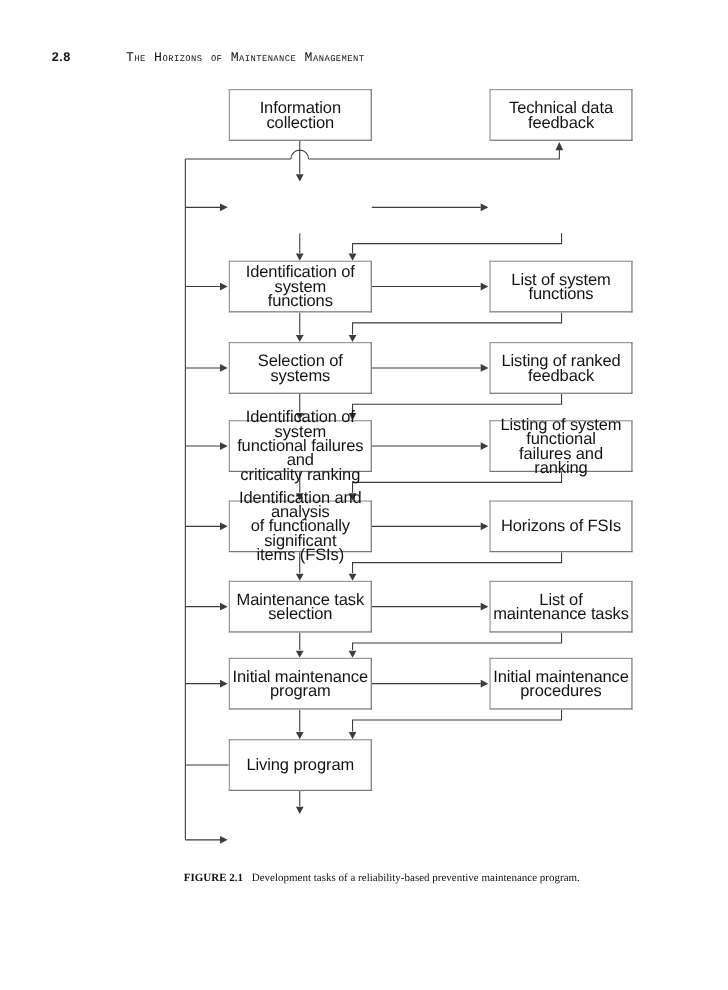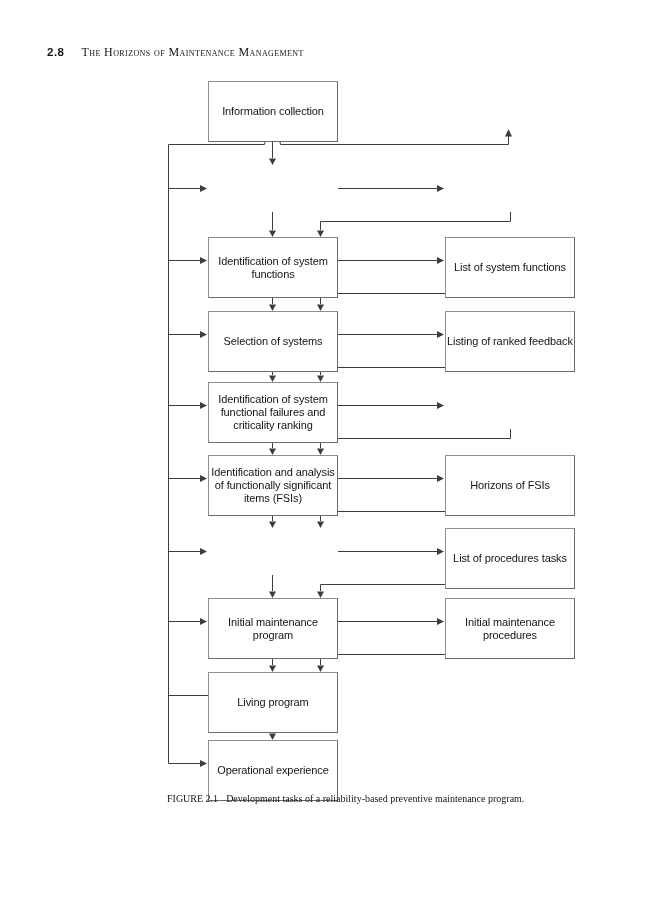--- a/index.html
+++ b/index.html
@@ -13,61 +13,61 @@
   .page{
     position:relative;
     width:662px;height:900px;
     background:var(--bg);
     overflow:hidden;
     font-family:"Liberation Sans",sans-serif;
     margin:0 auto;
   }
   .running-head{
     position:absolute;left:47px;top:45px;
-    display:flex;align-items:baseline;gap:17px;
+    display:flex;align-items:baseline;gap:6px;
     color:var(--text-color);
   }
   .sec-num{
     font-family:"Liberation Sans",sans-serif;
     font-weight:bold;font-size:11.5px;letter-spacing:.5px;
   }
   .sec-title{
-    font-family:Liberation Serif, serif;
+    font-family:Liberation Mono, monospace;
     font-variant:small-caps;
-    font-size:12px;letter-spacing:.4px;
+    font-size:12px;letter-spacing:.4px;margin-left:44px;
   }
   .connectors{
     position:absolute;left:0;top:0;
     color:var(--line-color);
   }
   .connectors path{stroke:currentColor;stroke-width:1;fill:none;}
   .connectors polygon{fill:currentColor;stroke:none;}
   .box{
     position:absolute;
     box-sizing:border-box;
-    width:130px;height:61px;
+    width:130px;height:47px;
     background:var(--bg);
     border:1px solid var(--border-color);
     border-right-color:var(--border-dark);
     border-bottom-color:var(--border-dark);
     display:flex;align-items:center;justify-content:center;
     text-align:center;
     white-space:pre-line;
-    font-size:11px;line-height:13px;
+    font-size:15px;line-height:13px;
     letter-spacing:-0.1px;
     color:var(--text-color);
     padding:2px 0;
   }
   .caption{
     position:absolute;left:167px;top:793px;
     font-family:"Liberation Serif",serif;
     font-size:10px;color:var(--text-color);
     white-space:nowrap;
   }
-  .fig-label{font-weight:normal;margin-right:8px;}
+  .fig-label{font-weight:bold;margin-right:8px;}
 </style>
 </head>
 <body>
 
 <div class="page">
 
   <header class="running-head">
     <span class="sec-num">2.8</span>
     <span class="sec-title">The Horizons of Maintenance Management</span>
   </header>
@@ -167,29 +167,34 @@
   <div class="box" style="left:208px;top:81px">Information collection</div>
   <div class="box" style="left:208px;top:237px">Identification of system
 functions</div>
   <div class="box" style="left:208px;top:311px">Selection of systems</div>
   <div class="box" style="left:208px;top:382px">Identification of system
 functional failures and
 criticality ranking</div>
   <div class="box" style="left:208px;top:455px">Identification and analysis
 of functionally significant
 items (FSIs)</div>
+  <div class="box" style="left:208px;top:528px">Maintenance task
+selection</div>
   <div class="box" style="left:208px;top:598px">Initial maintenance
 program</div>
   <div class="box" style="left:208px;top:672px">Living program</div>
-  <div class="box" style="left:208px;top:740px">Operational experience</div>
-
+
+  <div class="box" style="left:445px;top:81px">Technical data feedback</div>
   <div class="box" style="left:445px;top:237px">List of system functions</div>
   <div class="box" style="left:445px;top:311px">Listing of ranked feedback</div>
+  <div class="box" style="left:445px;top:382px">Listing of system
+functional
+failures and ranking</div>
   <div class="box" style="left:445px;top:455px">Horizons of FSIs</div>
-  <div class="box" style="left:445px;top:528px">List of procedures tasks</div>
+  <div class="box" style="left:445px;top:528px">List of maintenance tasks</div>
   <div class="box" style="left:445px;top:598px">Initial maintenance
 procedures</div>
 
   <div class="caption">
     <span class="fig-label">FIGURE 2.1</span><span class="fig-text">Development tasks of a reliability-based preventive maintenance program.</span>
   </div>
 
 </div>
 
 </body></html>

